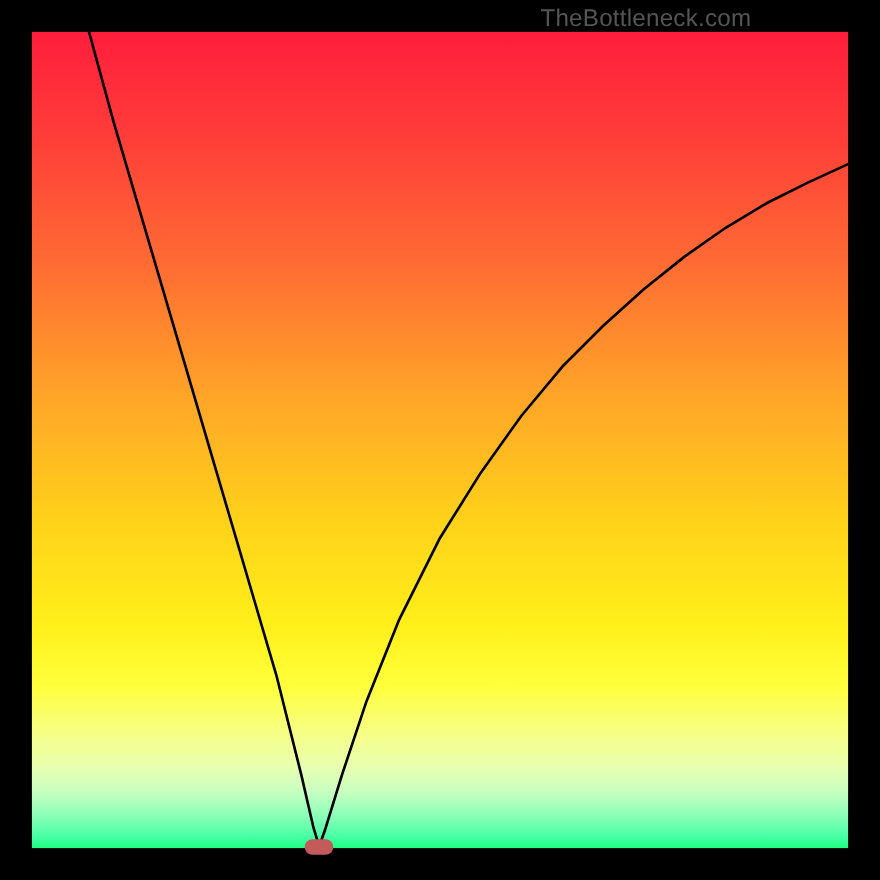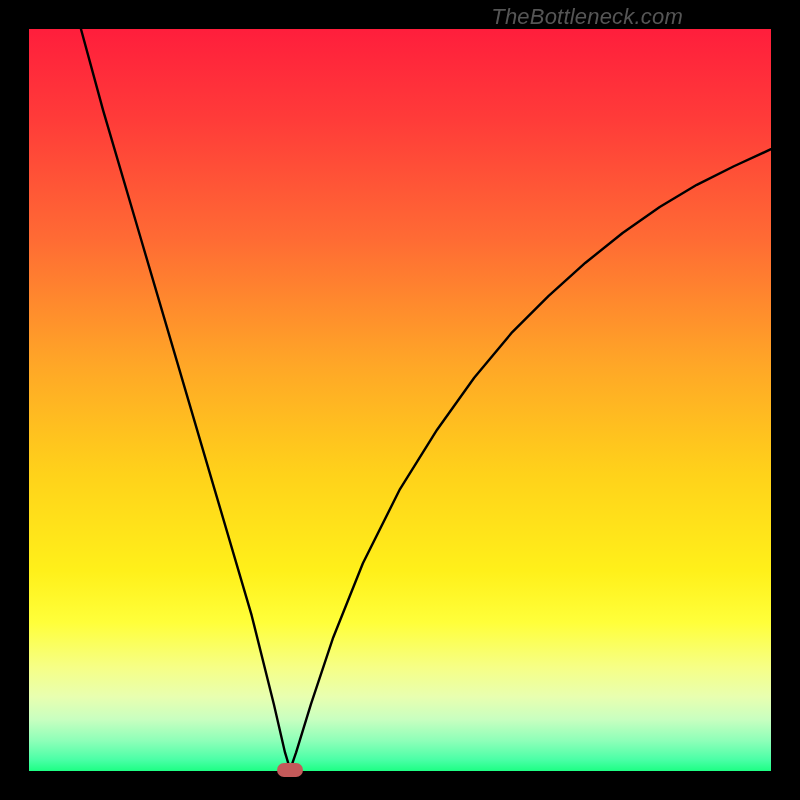--- a/index.html
+++ b/index.html
@@ -9,21 +9,20 @@
     height: 800px;
     overflow: hidden;
     background: #000;
     font-family: Arial, Helvetica, sans-serif;
   }
   .frame {
     position: relative;
     width: 716px;
     height: 800px;
     background: #000;
-    font-style: italic;
   }
   .plot-area {
     position: absolute;
     box-sizing: border-box;
   }
   .plot-bg {
     position: absolute;
     inset: 0;
   }
   .watermark {

